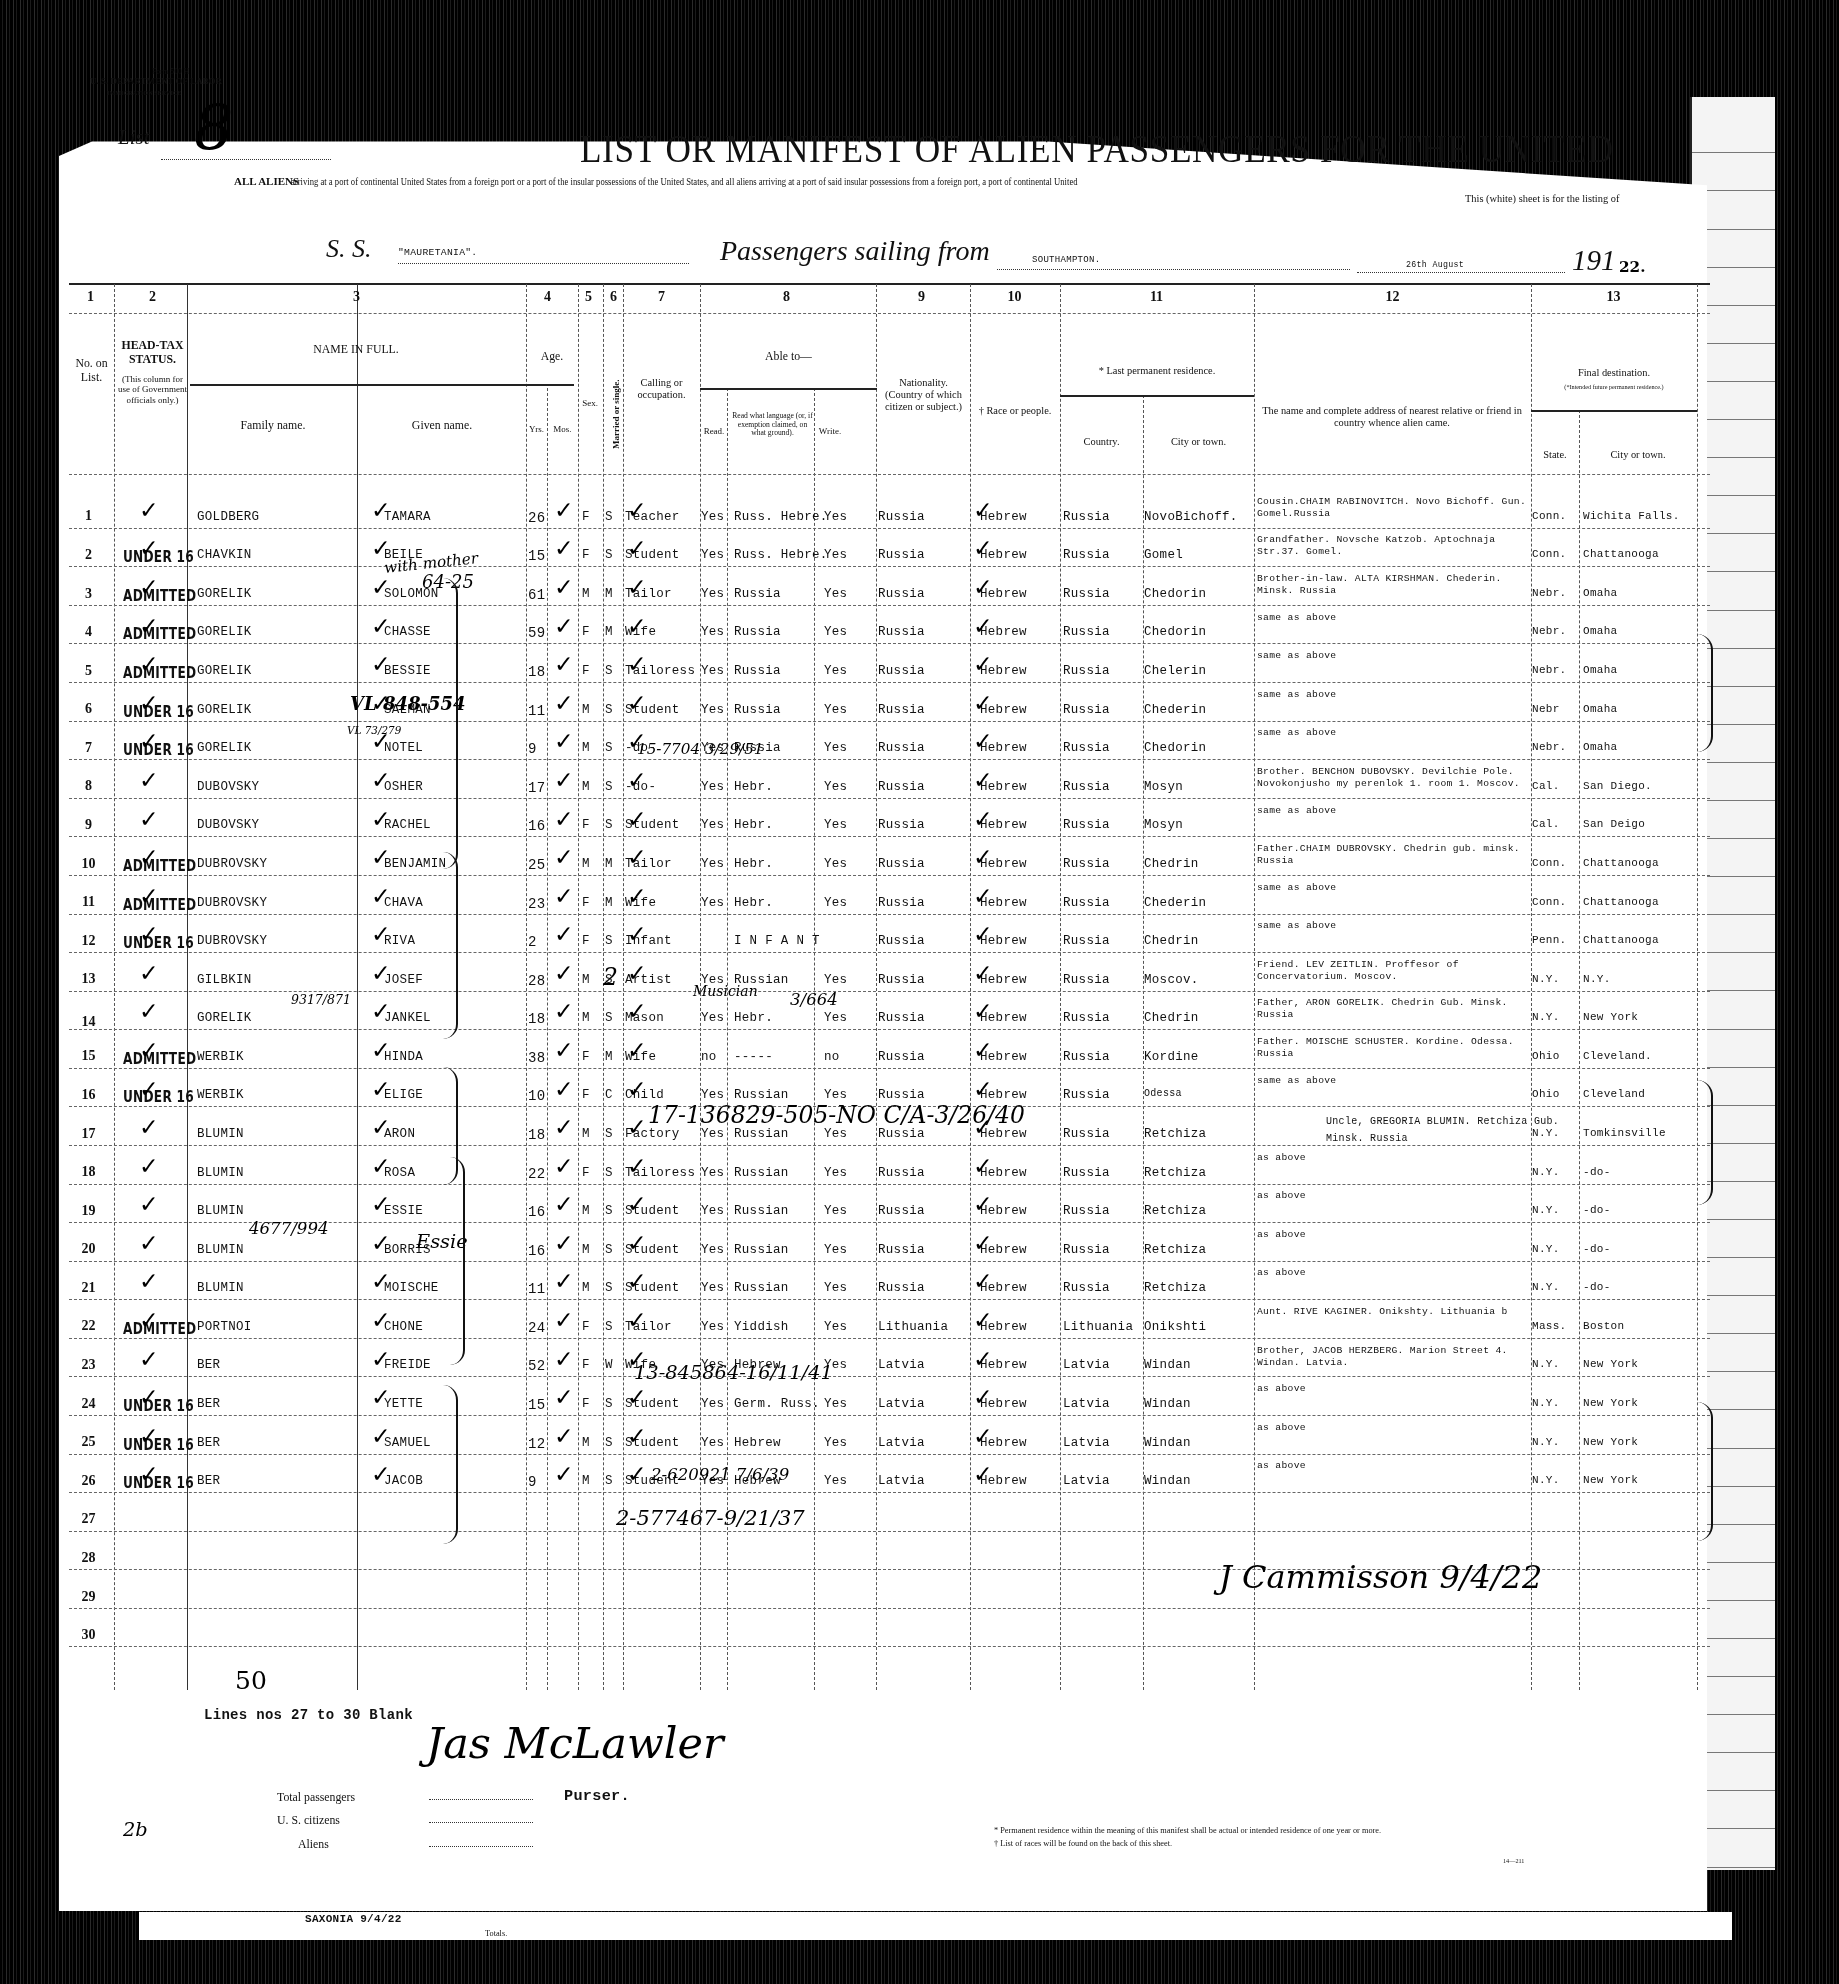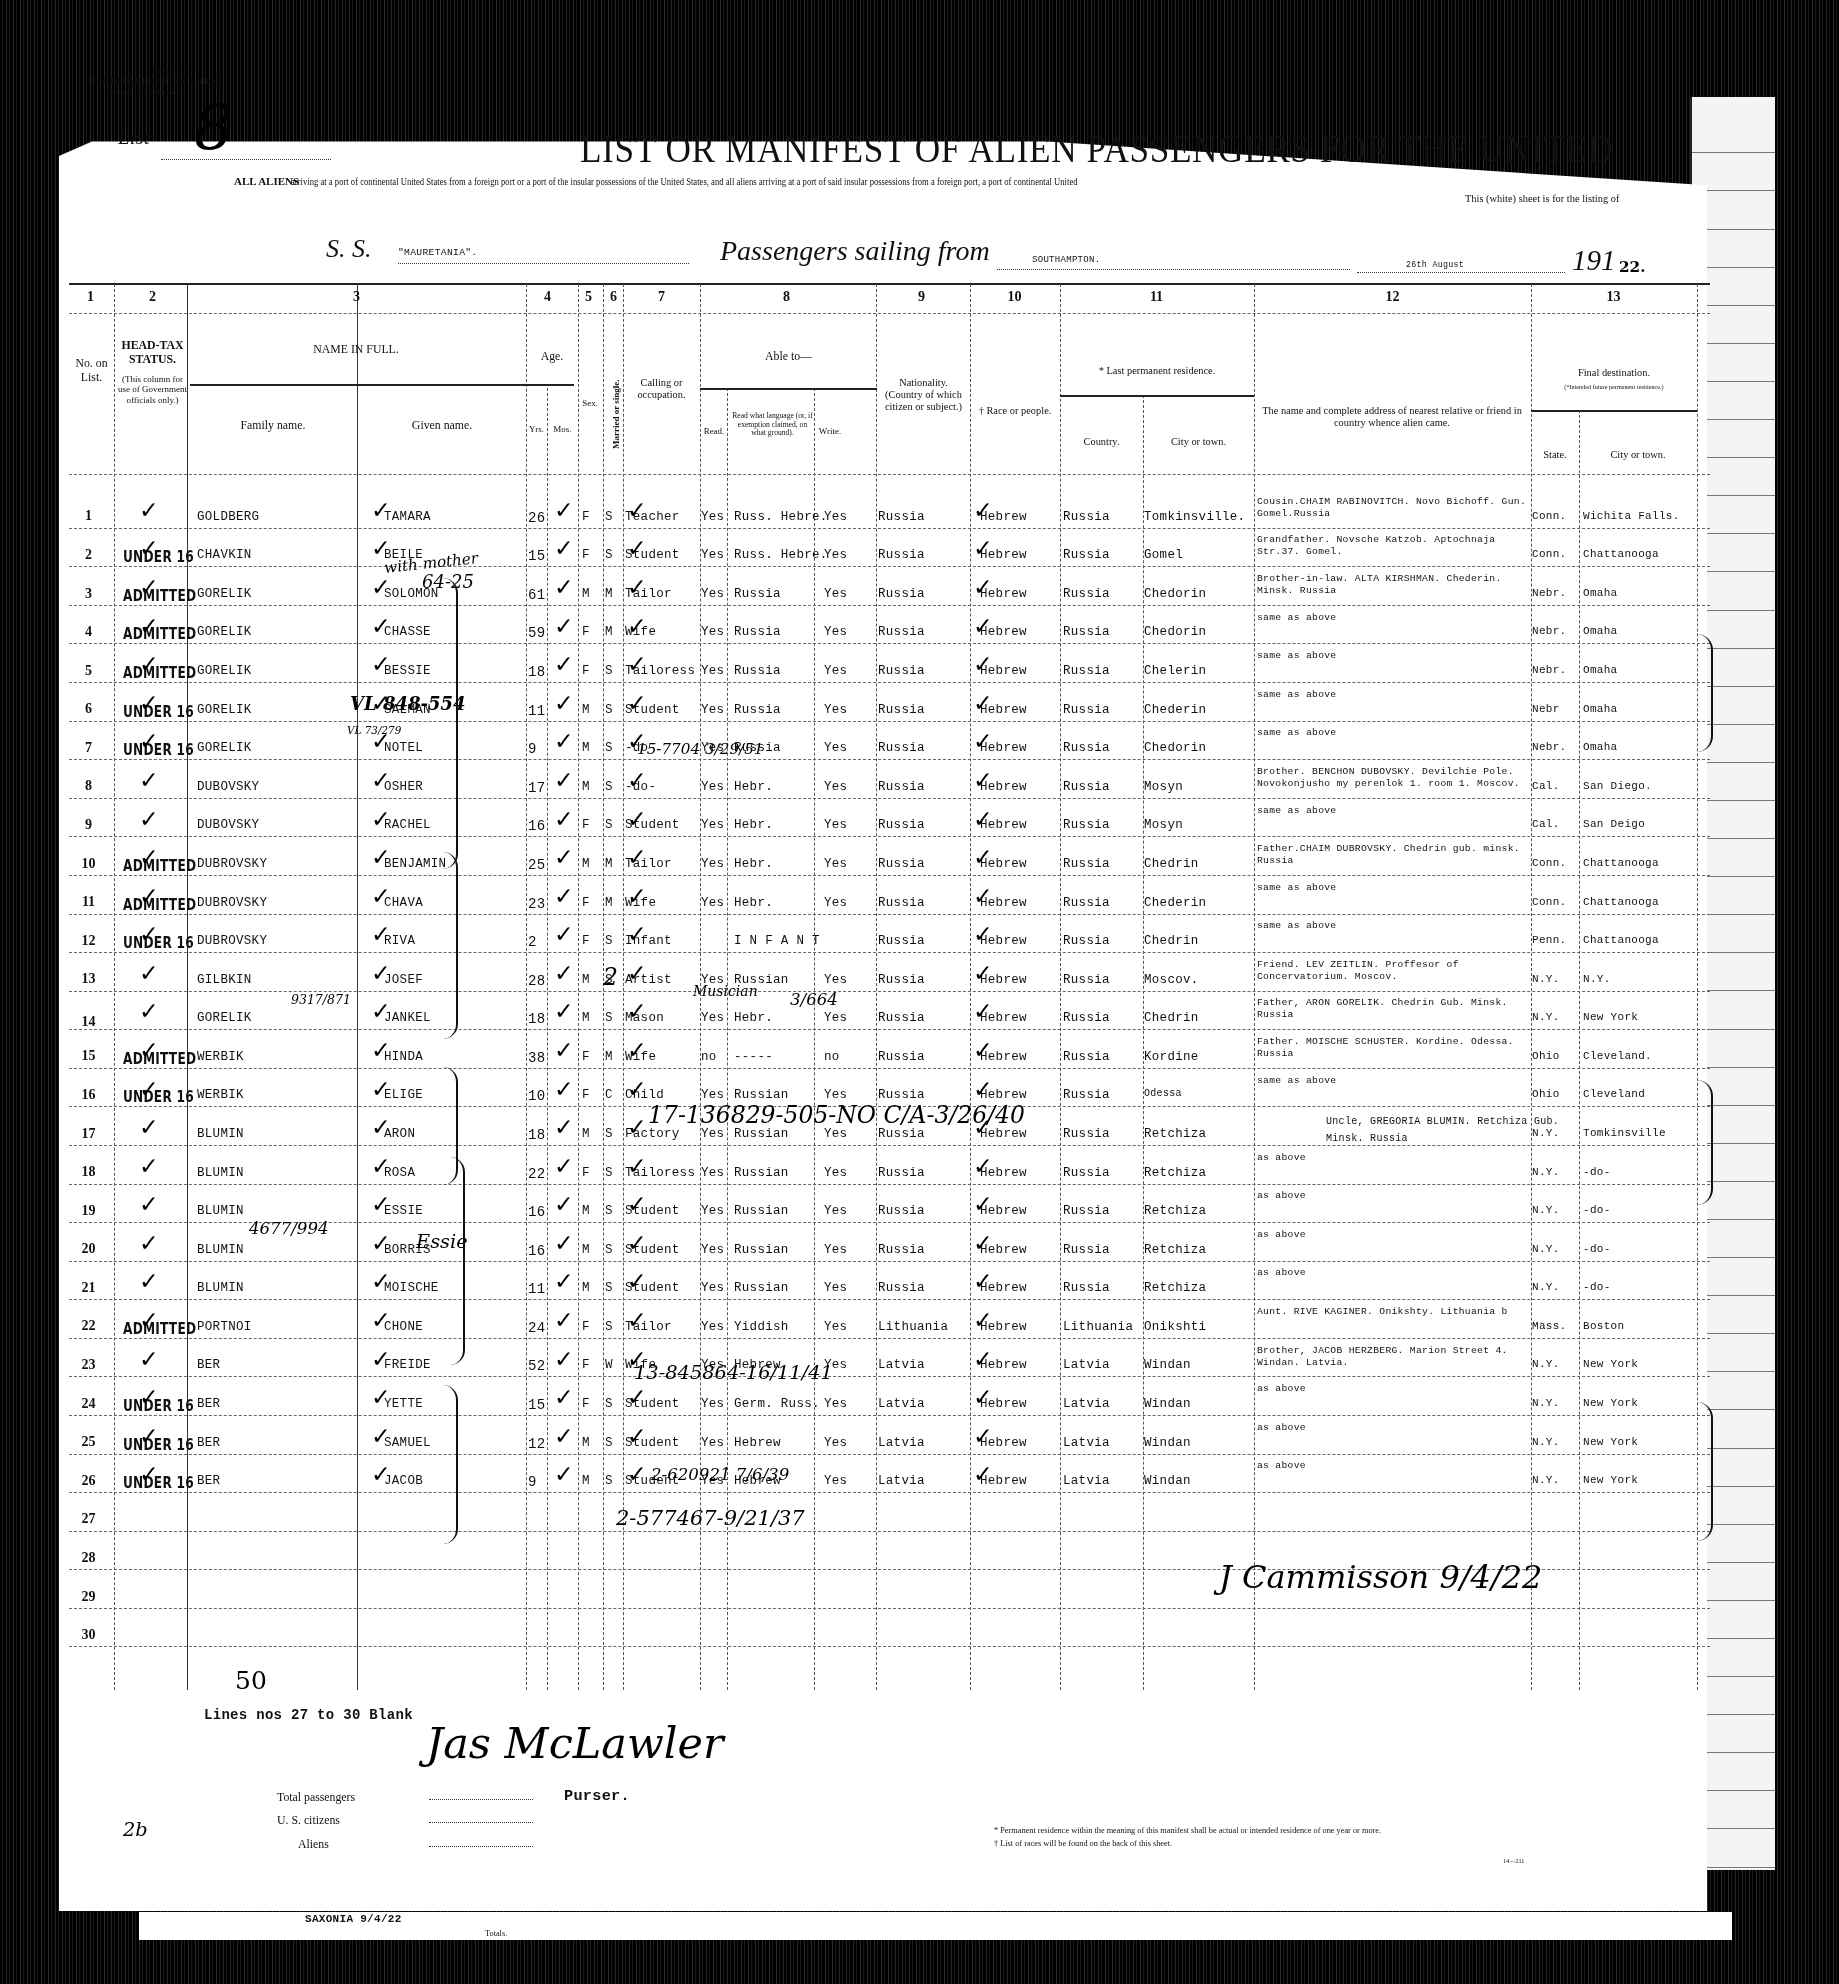--- a/index.html
+++ b/index.html
@@ -180,21 +180,21 @@
     <div class="abs tw" style="left: 528px; font-size: 14px; top: 510px;">26</div>
     <div class="abs tw" style="left: 582px; font-size: 12.5px; top: 510px;">F</div>
     <div class="abs tw" style="left: 605px; font-size: 12.5px; top: 510px;">S</div>
     <div class="abs tw" style="left: 625px; font-size: 12.5px; top: 510px;">Teacher</div>
     <div class="abs tw" style="left: 701px; font-size: 12.5px; top: 510px;">Yes</div>
     <div class="abs tw" style="left: 734px; font-size: 12.5px; top: 510px;">Russ.  Hebre.</div>
     <div class="abs tw" style="left: 824px; font-size: 12.5px; top: 510px;">Yes</div>
     <div class="abs tw" style="left: 878px; font-size: 12.5px; top: 510px;">Russia</div>
     <div class="abs tw" style="left: 980px; font-size: 12.5px; top: 510px;">Hebrew</div>
     <div class="abs tw" style="left: 1063px; font-size: 12.5px; top: 510px;">Russia</div>
-    <div class="abs tw" style="left: 1144px; font-size: 12.5px; top: 510px;">Tomkinsville.</div>
+    <div class="abs tw" style="left: 1144px; font-size: 12.5px; top: 510px;">NovoBichoff.</div>
     <div class="abs tw" style="left: 1257px; font-size: 9.7px; top: 496px; white-space: normal; width: 270px; line-height: 11.8px;">Cousin.CHAIM RABINOVITCH. Novo Bichoff. Gun. Gomel.Russia</div>
     <div class="abs tw" style="left: 1532px; font-size: 11px; top: 510px;">Conn.</div>
     <div class="abs tw" style="left: 1583px; font-size: 11px; top: 510px;">Wichita Falls.</div>
     <div class="check" style="left: 139px; top: 496px;">✓</div>
     <div class="check" style="left: 371px; top: 496px;">✓</div>
     <div class="check" style="left: 554px; top: 496px;">✓</div>
     <div class="check" style="left: 627px; top: 496px;">✓</div>
     <div class="check" style="left: 973px; top: 496px;">✓</div>
     <div class="hline" style="left: 69px; top: 566px; width: 1641px;"></div>
     <div class="row-no" style="left: 78px; top: 547px;">2</div>

